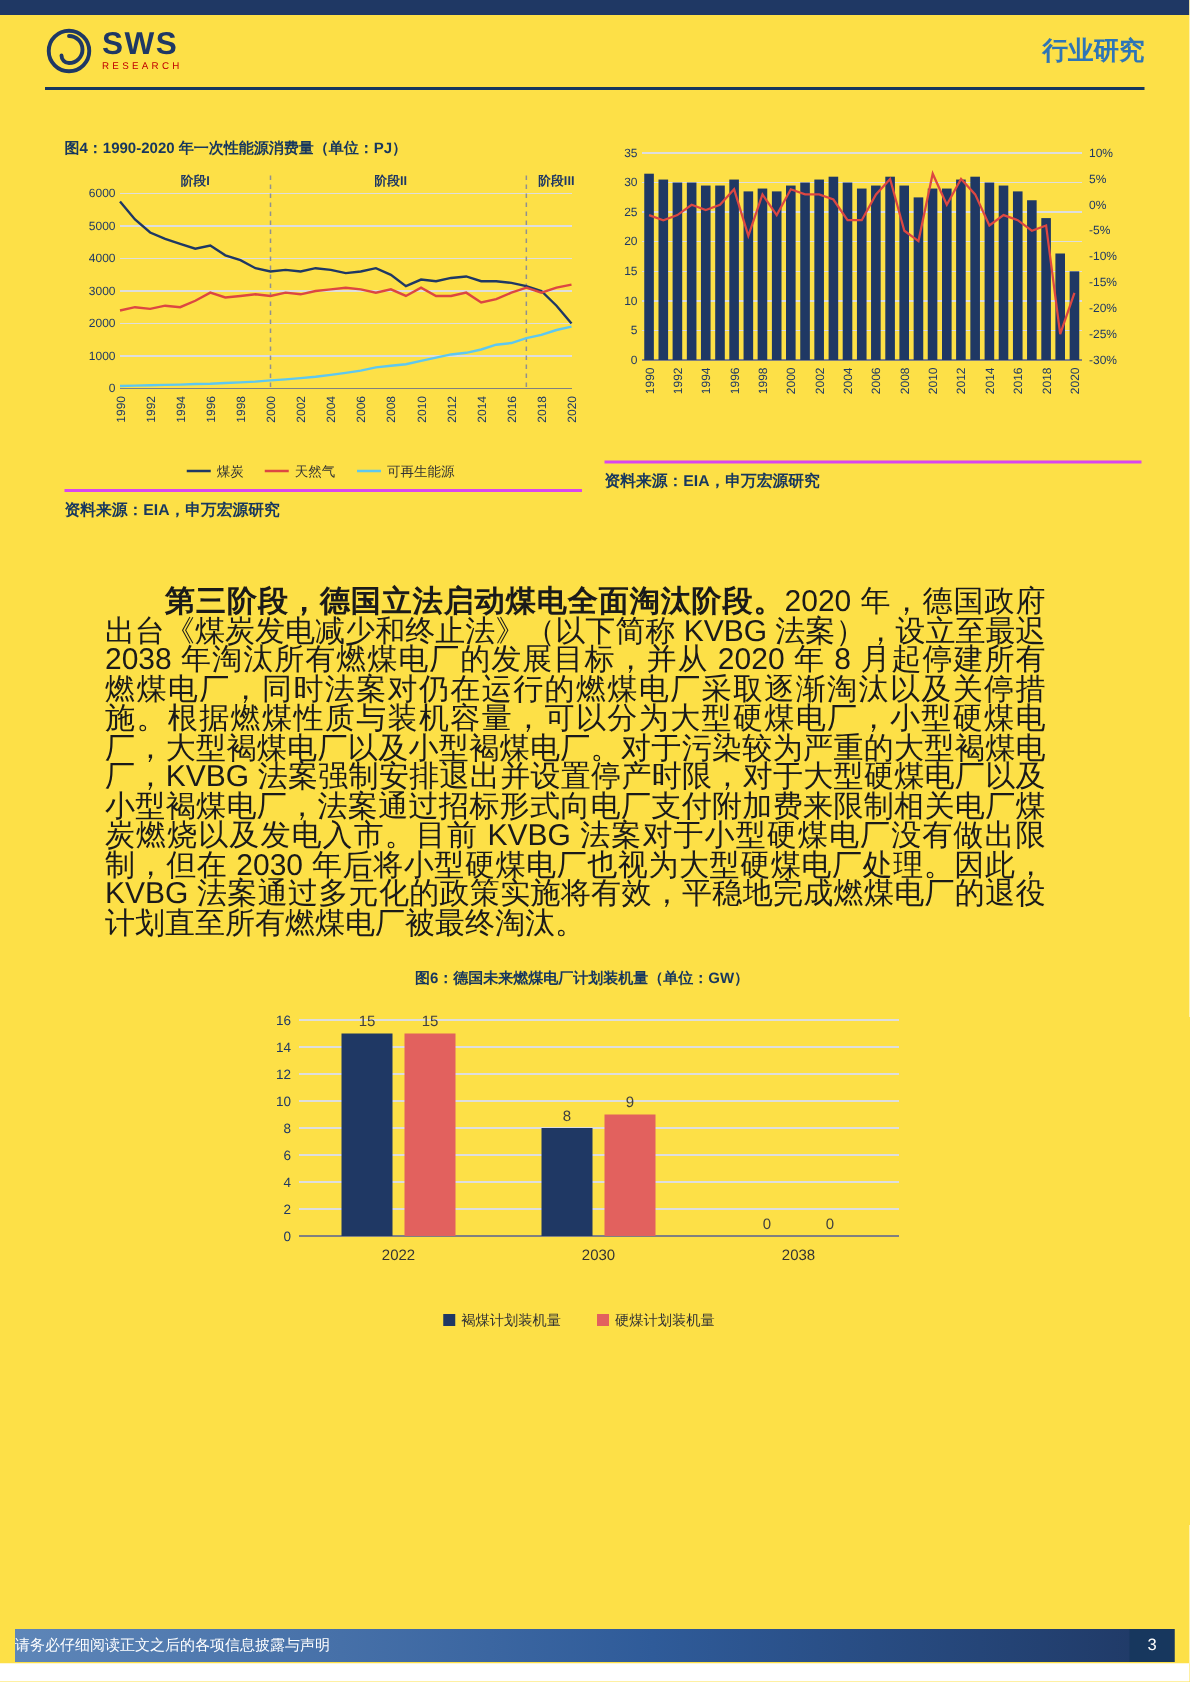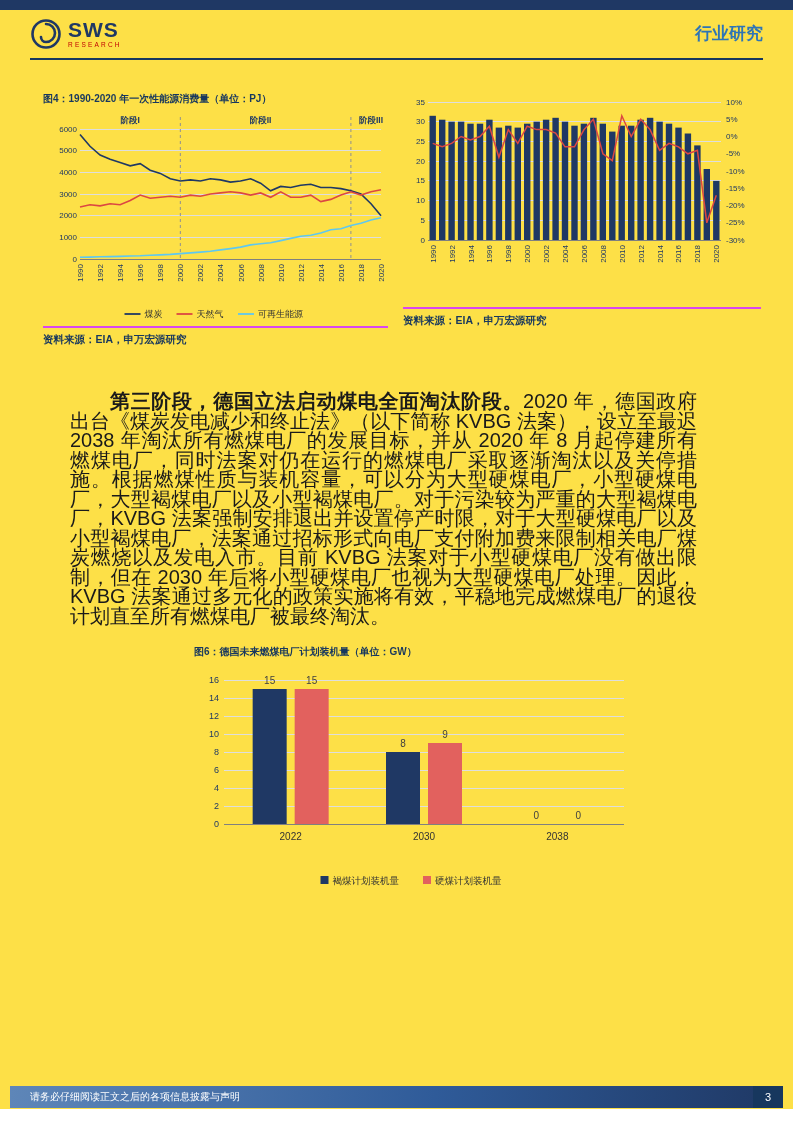--- a/index.html
+++ b/index.html
@@ -24,26 +24,26 @@
   .fig-source { border-top:2px solid #d946ef; margin-top:3px; padding-top:5px;
                 font-size:10.5px; font-weight:bold; color:#17375E; }
   svg { font-family:"Liberation Sans","DejaVu Sans",sans-serif; display:block; }
 
   .para { position:absolute; left:70px; width:627px; font-size:20px; line-height:19.5px;
           text-align:justify; color:#1a1a1a; text-indent:2em; }
   .para .lead { font-weight:bold; }
   #para1 { top:392px; }
   #para2 { top:956px; line-height:22px; }
 
-  .fig6-block { position:absolute; top:645px; left:194px; width:438px; }
+  .fig6-block { position:absolute; top:645px; left:169px; width:438px;text-align:center; }
 
   .footer-bar { position:absolute; left:10px; right:10px; top:1086px; height:22px;
                 background:linear-gradient(90deg,#5E86B8 0%,#2F5B99 55%,#1F3864 100%);
                 display:flex; align-items:center; justify-content:space-between;
-                color:#fff; padding-left:20px; }
+                color:#fff; }
   .disclaimer { font-size:10px; }
   .page-num { width:30px; height:22px; background:#17375E; display:flex;
               align-items:center; justify-content:center; font-size:11px; }
 </style>
 </head>
 <body>
 
 <div class="page">
 
   <div class="topbar"></div>

